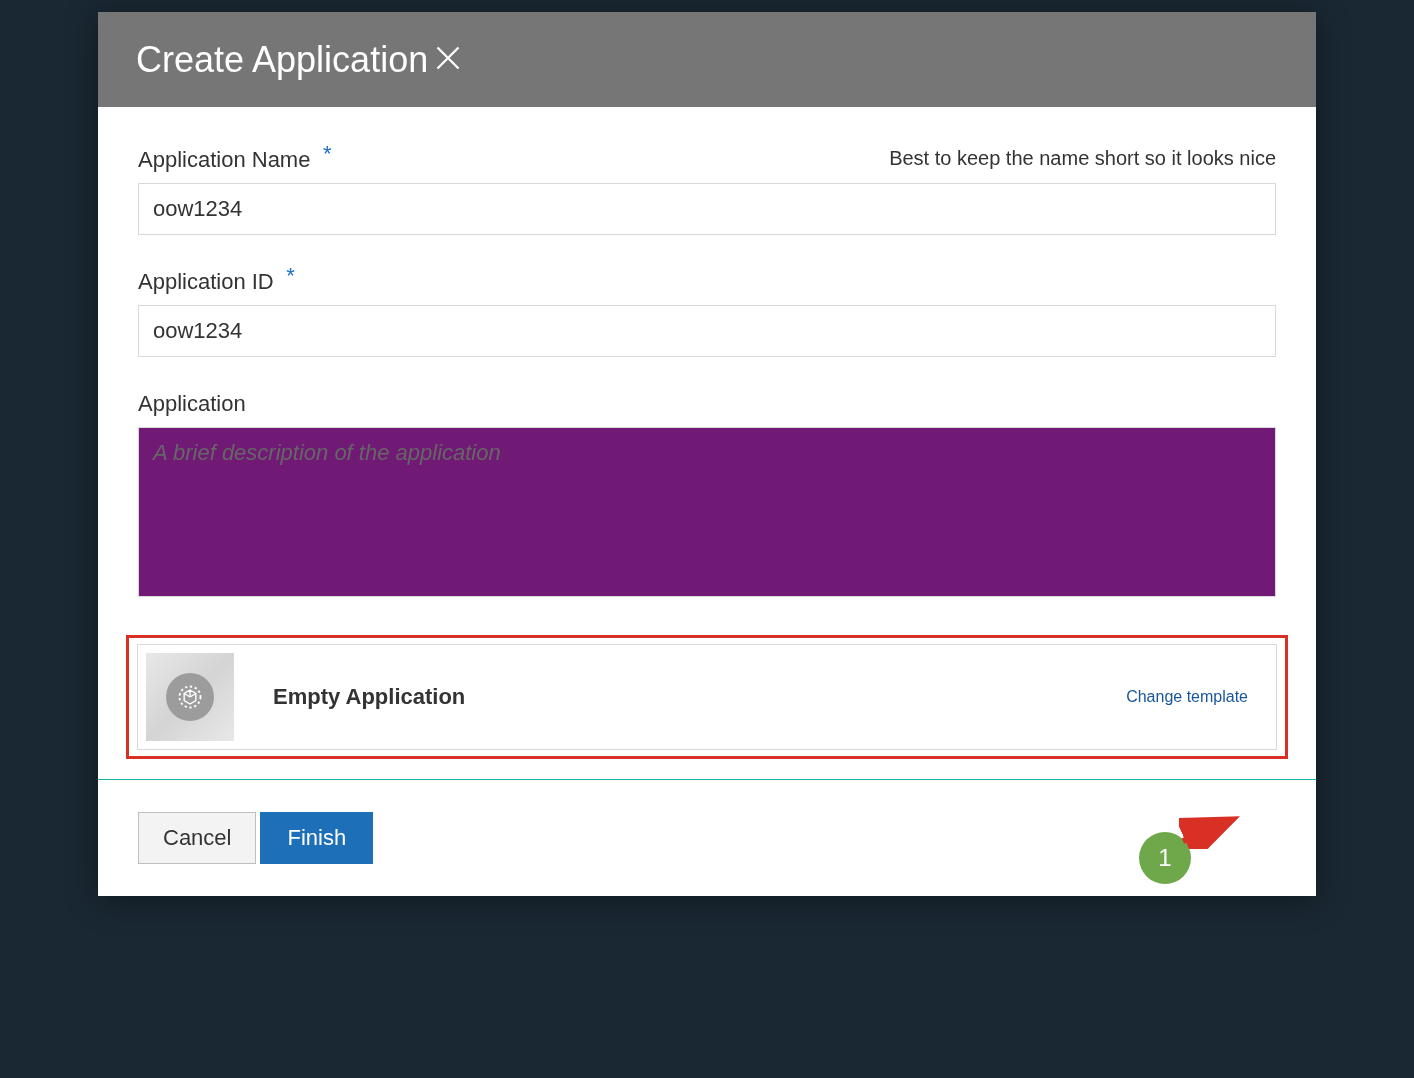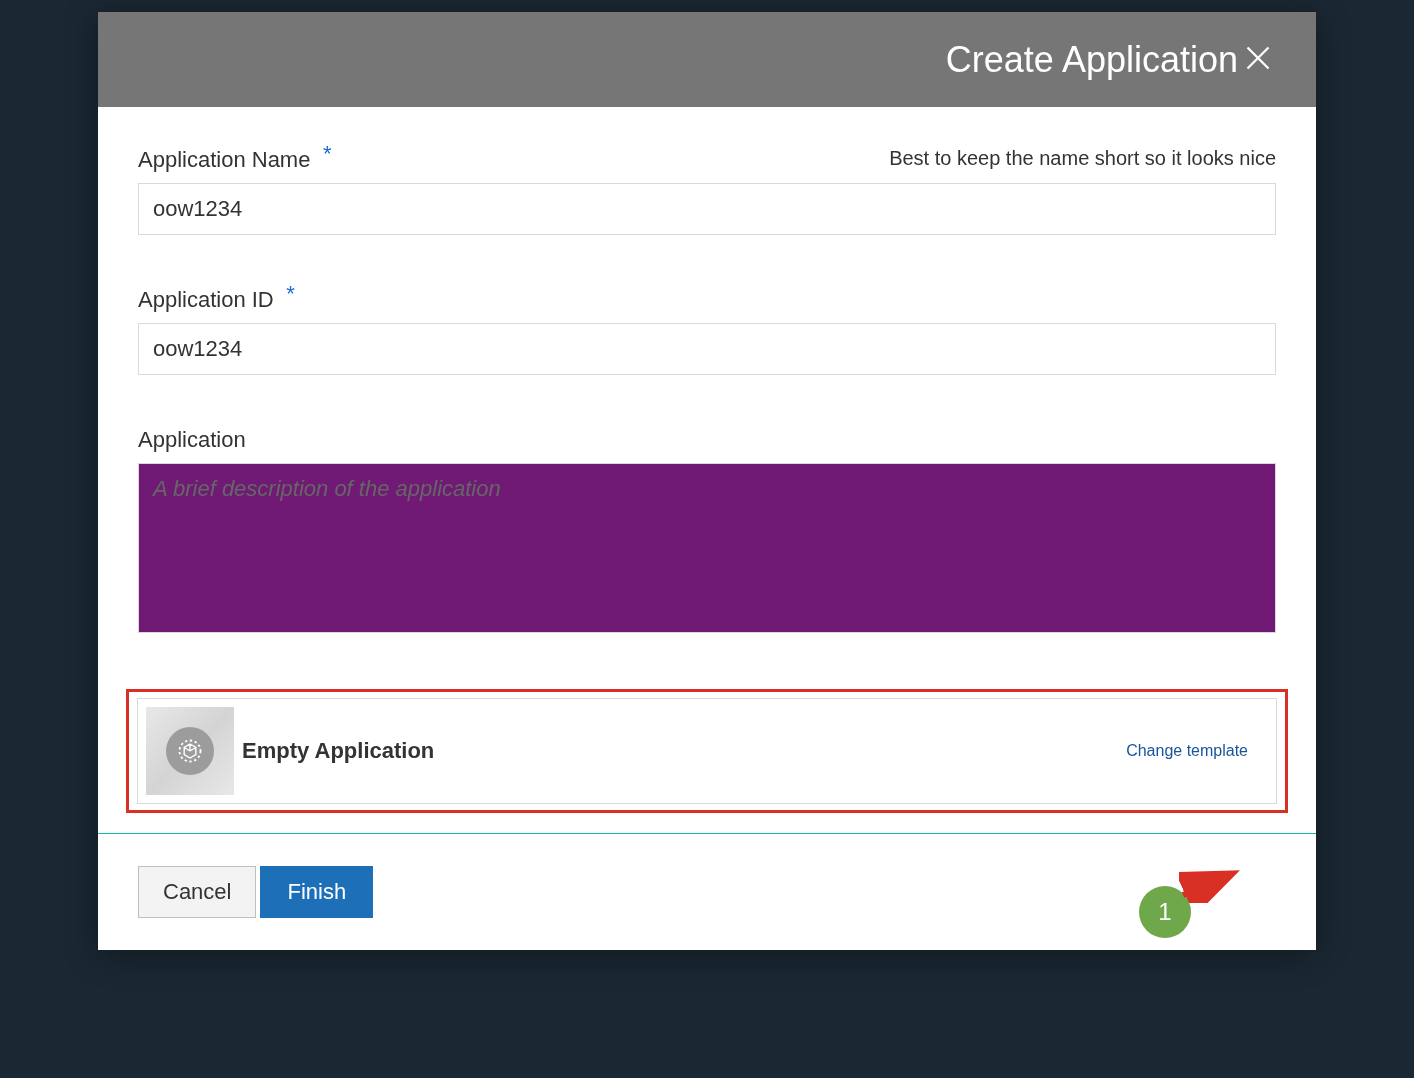--- a/index.html
+++ b/index.html
@@ -21,21 +21,21 @@
       width: 1218px;
       box-shadow: 0 4px 30px rgba(0,0,0,0.4);
       display: flex;
       flex-direction: column;
     }
     .dialog-header {
       background: #767676;
       color: #ffffff;
       display: flex;
       align-items: center;
-      justify-content: flex-end;
+      justify-content: flex-start;
       padding: 26px 38px 26px 38px;
     }
     .dialog-title {
       font-size: 36px;
       font-weight: 400;
     }
     .close-btn {
       cursor: pointer;
       background: none;
       border: none;
@@ -43,21 +43,21 @@
     }
     .close-btn svg {
       width: 28px;
       height: 28px;
     }
     .dialog-body {
       padding: 40px 40px 20px 40px;
       flex: 1;
     }
     .field-row {
-      margin-bottom: 52px;
+      margin-bottom: 34px;
     }
     .field-labels {
       display: flex;
       align-items: flex-start;
       justify-content: space-between;
       margin-bottom: 10px;
     }
     .field-label {
       font-size: 22px;
       color: #333333;
@@ -114,21 +114,21 @@
       border: 1px solid #d9d9d9;
       display: flex;
       align-items: center;
       justify-content: space-between;
       padding: 8px 28px 8px 8px;
       background: #ffffff;
     }
     .template-left {
       display: flex;
       align-items: center;
-      gap: 8px;
+      gap: 39px;
     }
     .template-thumb {
       width: 88px;
       height: 88px;
       background: linear-gradient(135deg, #e8e8e8 0%, #d4d4d4 50%, #e8e8e8 100%);
       display: flex;
       align-items: center;
       justify-content: center;
     }
     .template-thumb-inner {

